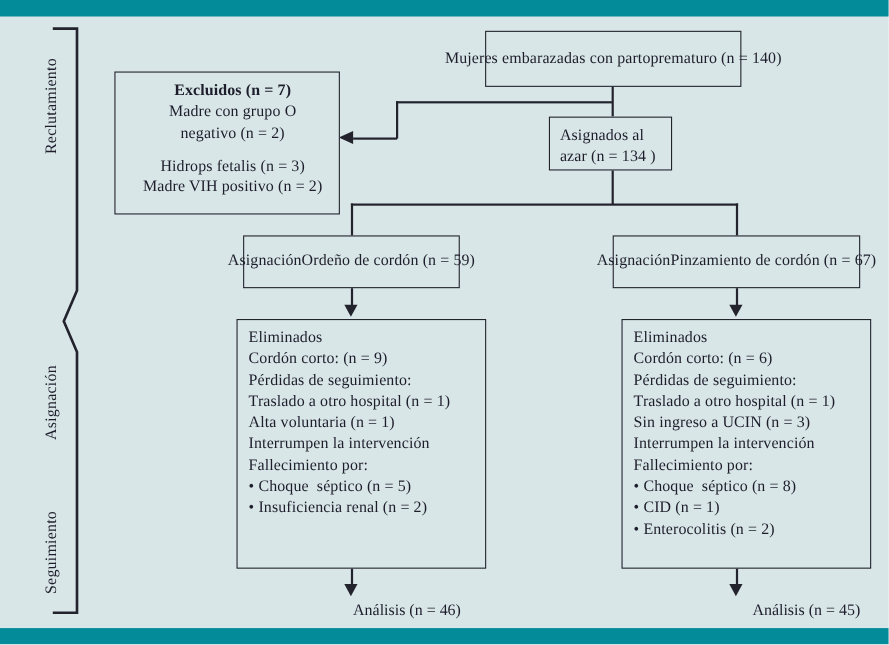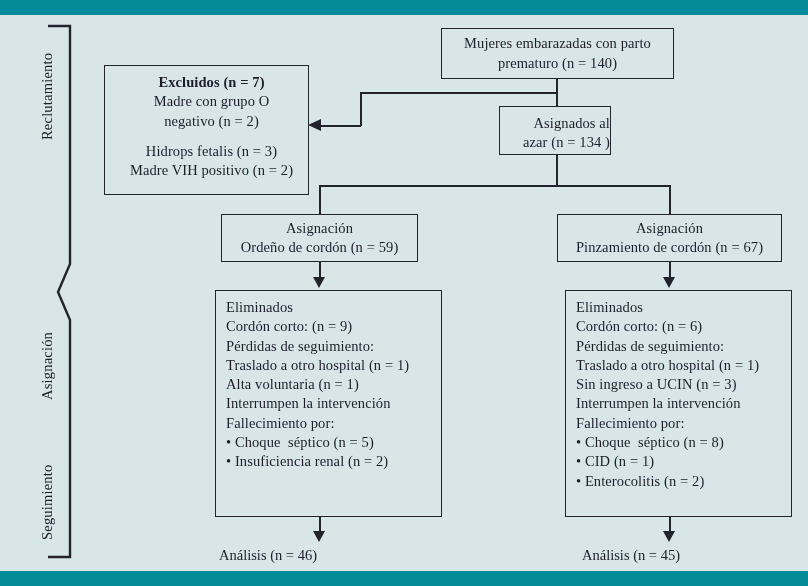--- a/index.html
+++ b/index.html
@@ -31,37 +31,36 @@
     position: absolute;
     box-sizing: border-box;
     border: 1.6px solid #23232e;
     background: #d8e6e8;
     font-size: 14.5px;
     line-height: 1.33;
     letter-spacing: .1px;
   }
   .box.center {
     display: flex;
-    flex-direction: column;
     align-items: center;
     justify-content: center;
     text-align: center;
   }
   .box.left {
     padding: 7px 0 7px 10px;
     text-align: left;
   }
   .box .ln { display: block; white-space: pre; }
   .box .ln.bold { font-weight: bold; }
   .box .ln.gap { height: 11px; }
 
   .plain-label {
     position: absolute;
     font-size: 14.5px;
-    text-align: left;
+    text-align: right;
     white-space: nowrap;
   }
 
   
   .vline, .hline {
     position: absolute;
     background: #23232e;
   }
   .vline { width: 1.7px; }
   .hline { height: 1.7px; }
@@ -122,21 +121,21 @@
 
   <div class="box left" style="left:104px; top:65px; width:205px; height:130px;text-align:center;">
     <span class="ln bold">Excluidos (n = 7)</span>
     <span class="ln">Madre con grupo O</span>
     <span class="ln">negativo (n = 2)</span>
     <span class="ln gap"></span>
     <span class="ln">Hidrops fetalis (n = 3)</span>
     <span class="ln">Madre VIH positivo (n = 2)</span>
   </div>
 
-  <div class="box left" style="left:499px; top:106px; width:112px; height:49px; padding-left:9px;text-align:right;">
+  <div class="box left" style="left:499px; top:106px; width:112px; height:49px; padding-left:9px;">
     <span class="ln">Asignados al</span>
     <span class="ln">azar (n = 134 )</span>
   </div>
 
   <div class="vline" style="left:556px; top:155px; height:31px;"></div>
   <div class="hline" style="left:319px; top:185px; width:352px;"></div>
   <div class="vline" style="left:319px; top:185px; height:30px;"></div>
   <div class="vline" style="left:669px; top:185px; height:30px;"></div>
 
   <div class="box center" style="left:221px; top:214px; width:197px; height:48px;">

